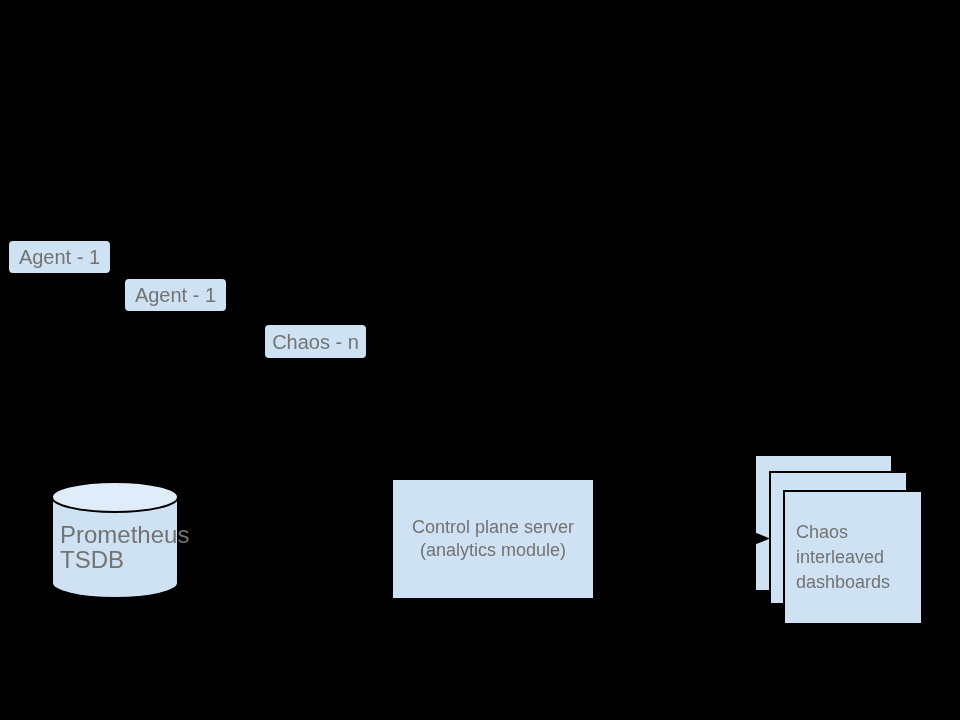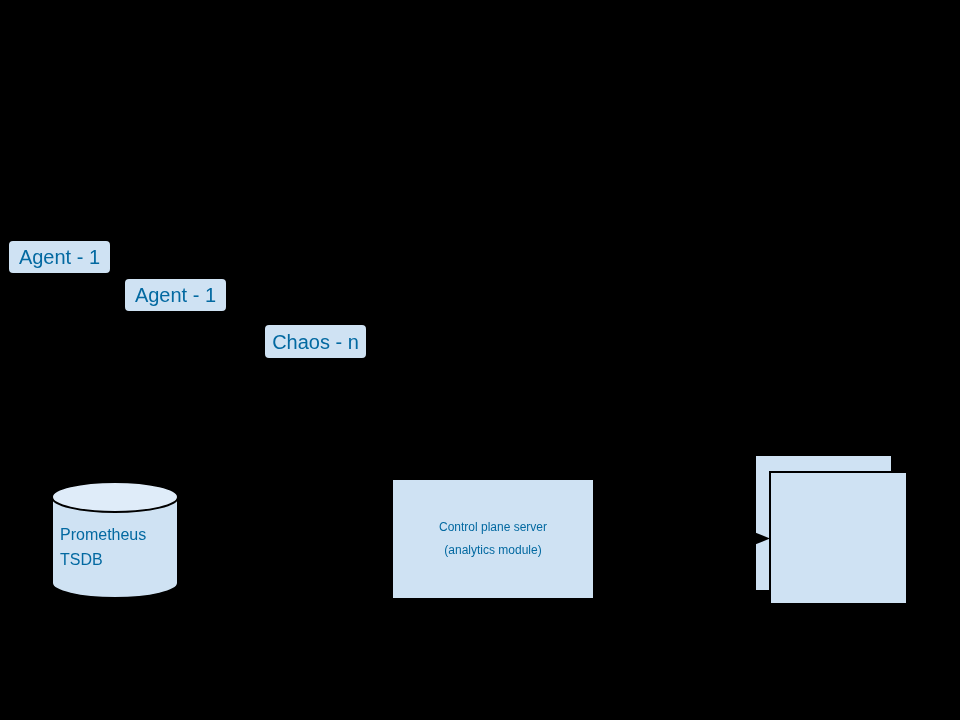--- a/index.html
+++ b/index.html
@@ -7,21 +7,21 @@
     padding: 0;
     background: #000;
   }
   .canvas {
     position: relative;
     width: 960px;
     height: 720px;
     background: #000000;
     overflow: hidden;
     font-family: "Liberation Sans", "DejaVu Sans", sans-serif;
-    color: #0369a1;
+    color: #737373;
   }
 
   
   .agent-node {
     position: absolute;
     width: 105px;
     height: 36px;
     background: #cfe2f3;
     border: 2px solid #000000;
     border-radius: 6px;
@@ -43,40 +43,40 @@
     left: 50px;
     top: 480px;
     width: 130px;
     height: 120px;
   }
   .cylinder svg { position: absolute; left: 0; top: 0; }
   .cyl-label {
     position: absolute;
     left: 10px;
     top: 42px;
-    font-size: 16px;
+    font-size: 24px;
     line-height: 25px;
     white-space: pre-line;
   }
 
   
   .rect-node {
     position: absolute;
     left: 393px;
     top: 480px;
     width: 200px;
     height: 118px;
     background: #cfe2f3;
     box-sizing: border-box;
     display: flex;
     align-items: center;
     justify-content: center;
   }
   .rect-label {
-    font-size: 12px;
+    font-size: 18px;
     line-height: 23px;
     text-align: center;
     white-space: pre-line;
   }
 
   
   .stack {
     position: absolute;
     left: 750px;
     top: 450px;
@@ -127,18 +127,23 @@
   </div>
 
   <div class="rect-node">
     <div class="rect-label">Control plane server
 (analytics module)</div>
   </div>
 
   <div class="stack">
     <div class="card back"></div>
     <div class="card middle"></div>
+    <div class="card front">
+      <div class="card-label">Chaos
+interleaved
+dashboards</div>
+    </div>
     <svg class="arrowhead" width="21" height="17" viewBox="0 0 21 17">
       <polygon points="0,0.5 20,8.5 0,16.5" fill="#000000"></polygon>
     </svg>
   </div>
 
 </div>
 
 </body></html>

